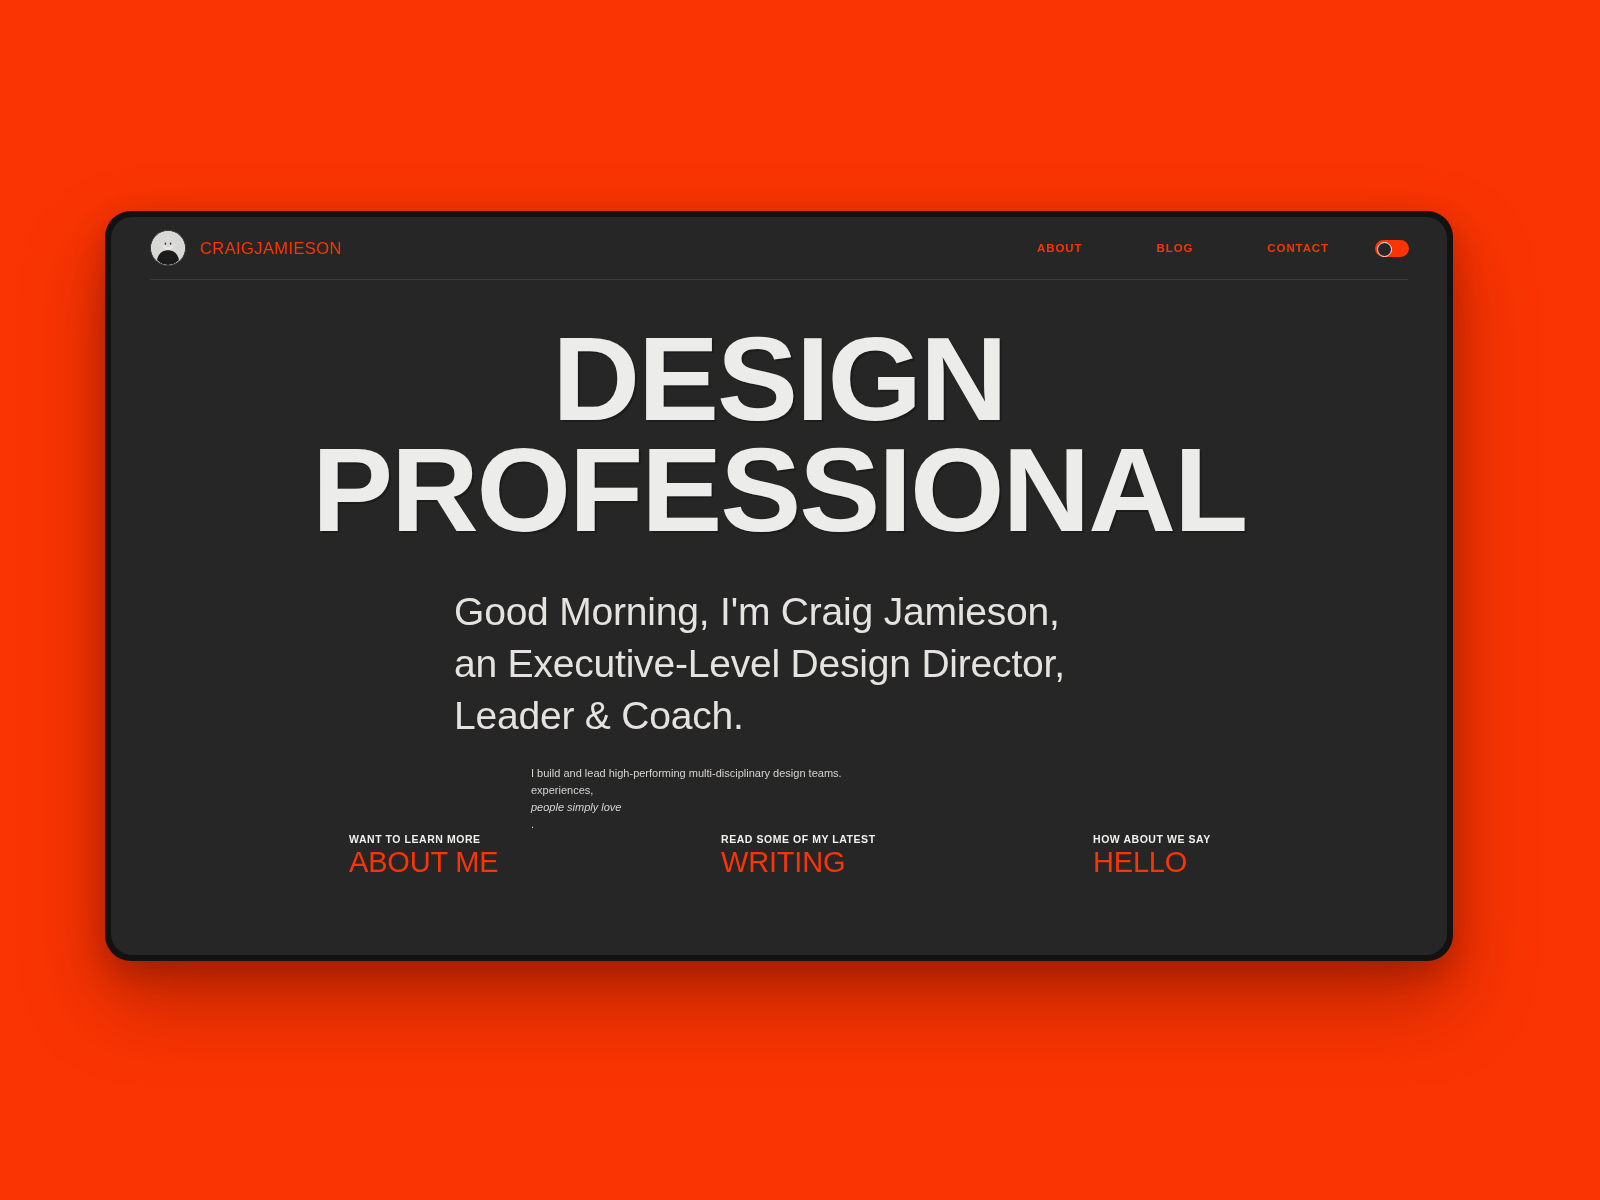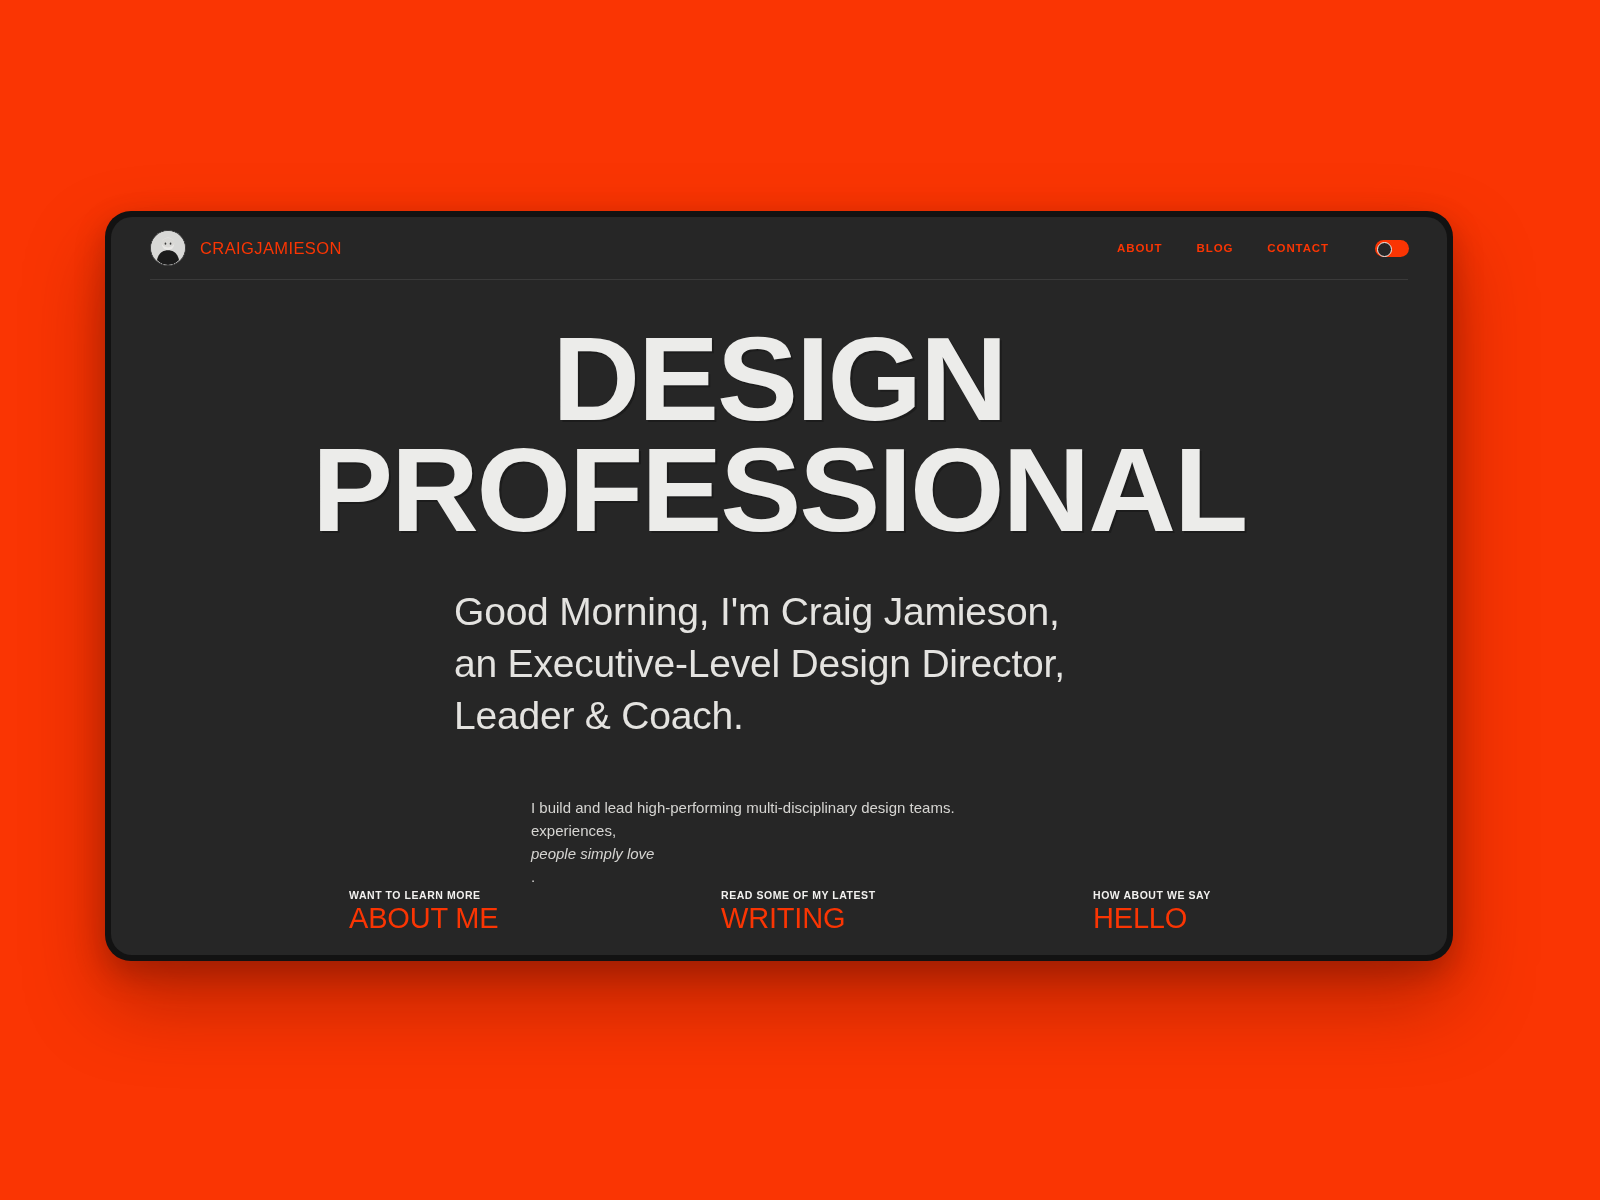--- a/index.html
+++ b/index.html
@@ -84,20 +84,21 @@
     gap: 34px;
   }
 
   .nav-link {
     color: #fa3503;
     font-size: 11.5px;
     font-weight: 700;
     letter-spacing: 0.9px;
     text-decoration: none;
     white-space: nowrap;
+    margin-left: 40px;
   }
 
   .theme-toggle {
     width: 34px;
     height: 17px;
     border-radius: 9px;
     background: #fa3503;
     position: relative;
     margin-left: 12px;
     flex: 0 0 auto;
@@ -148,24 +149,24 @@
     padding-left: 343px;
     color: #e4e3e0;
     font-size: 39px;
     font-weight: 300;
     line-height: 1.33;
     letter-spacing: -0.2px;
   }
   #hero-subtitle span { display: block; }
 
   #hero-paragraph {
-    margin-top: 56px;
+    margin-top: 24px;
     padding-left: 420px;
     color: #d6d5d2;
-    font-size: 15px;
+    font-size: 11px;
     font-weight: 400;
     line-height: 1.53;
   }
   #hero-paragraph span { display: block; }
   #hero-paragraph i { font-style: italic; }
 
   
   #cta-row {
     padding-left: 238px;
     padding-right: 60px;

